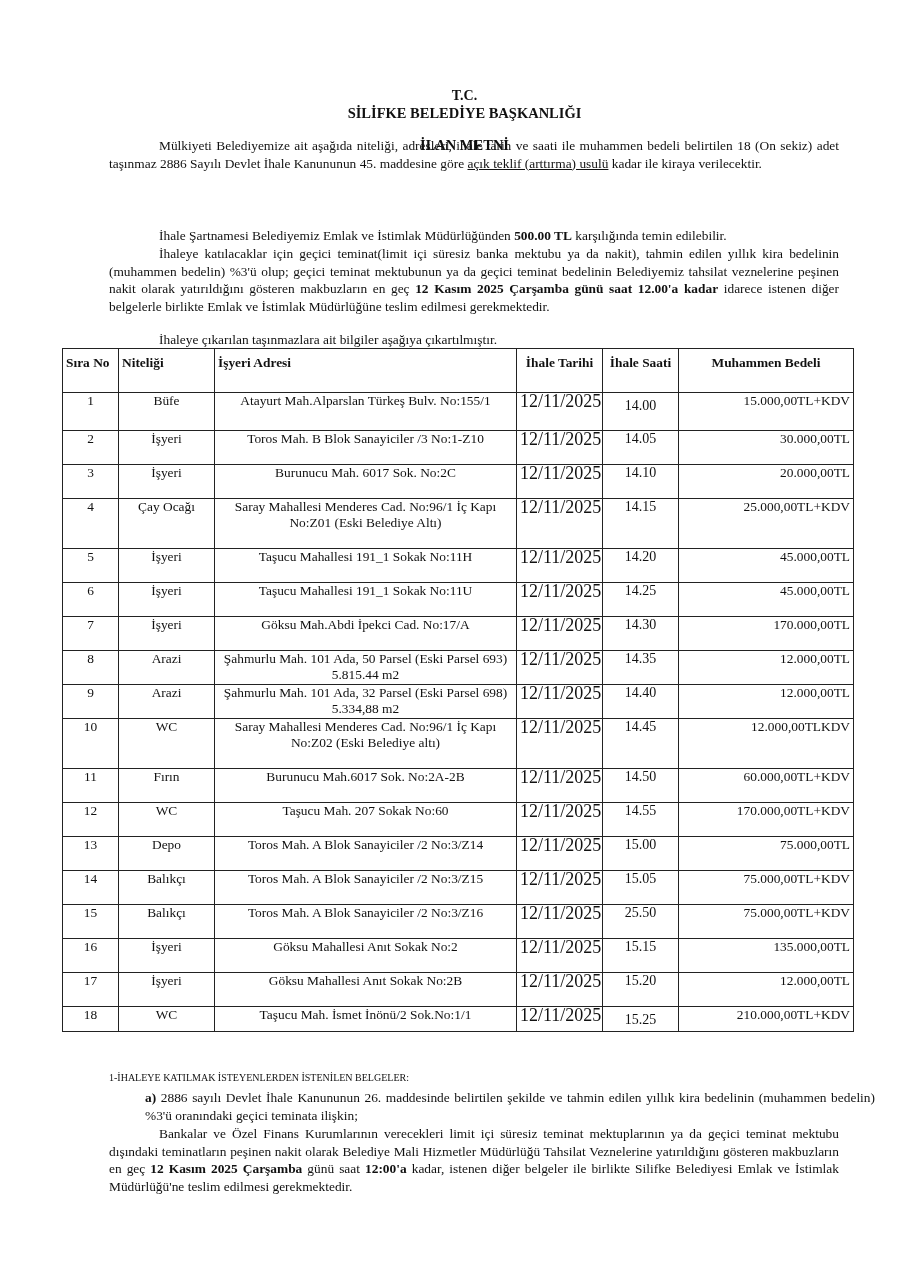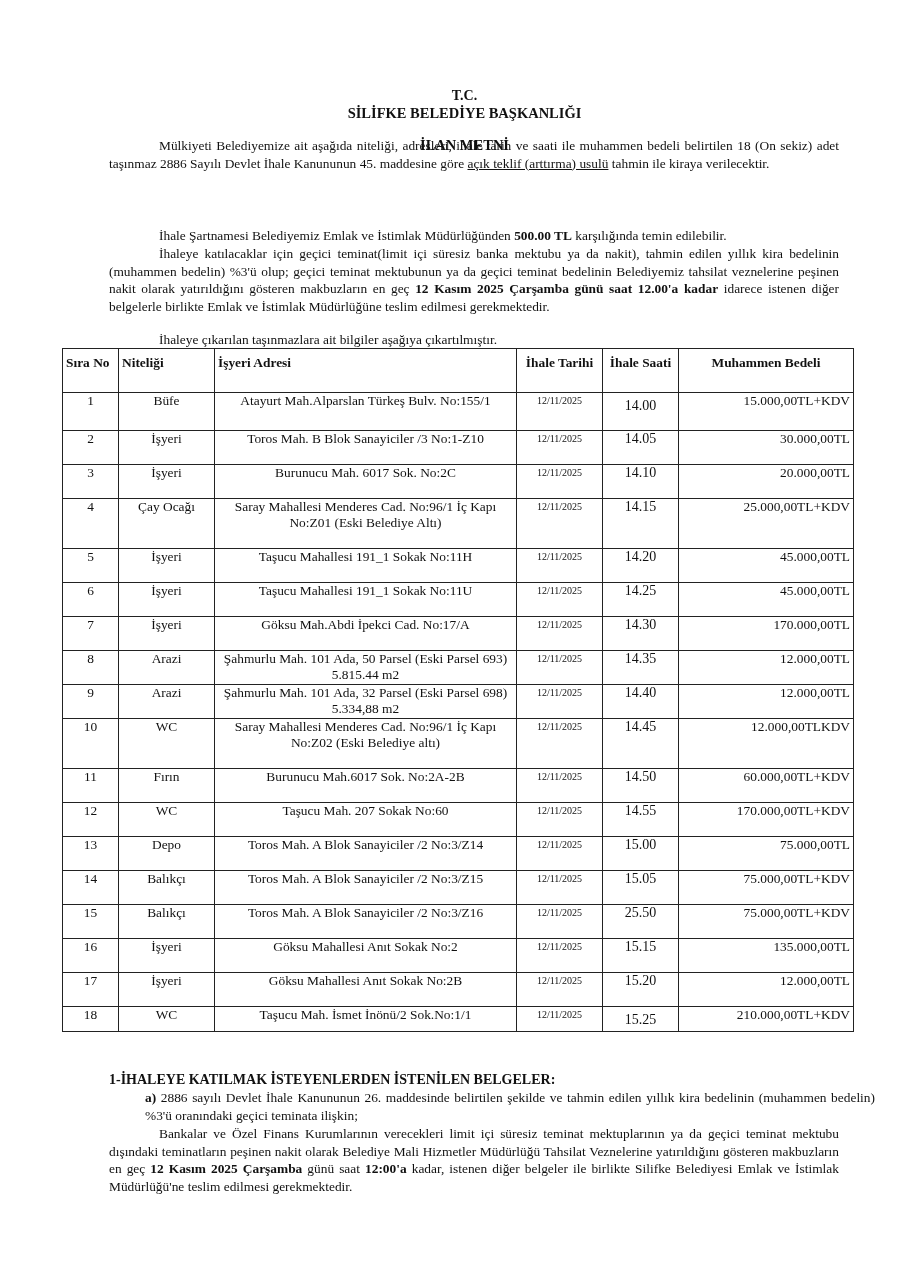--- a/index.html
+++ b/index.html
@@ -27,41 +27,41 @@
   table.grid td, table.grid th {
     border: 1.3px solid #222;
     padding: 0 3px;
     vertical-align: top;
     line-height: 16px;
   }
   table.grid th { font-weight: bold; height: 37px; padding-top: 6px; }
   th.c-no, th.c-nit, th.c-adr { text-align: left; }
   th.c-tar, th.c-saat, th.c-bed { text-align: center; }
   td.c-no, td.c-nit, td.c-adr { text-align: center; padding-top: 3px; }
-  td.c-tar { text-align: center; padding-top: 4px; font-size: 10px; }
+  td.c-tar { text-align: center; padding-top: 4px; font-size: 18px; }
   td.c-saat { text-align: center; vertical-align: middle; font-size: 14px; }
   td.c-bed { text-align: right; padding-top: 3px; padding-right: 6px; }
   tr.r1 td { height: 32px; }
   tr.r2 td { height: 33px; }
   tr.r3 td { height: 49px; }
   tr.rl td { height: 19px; }
   tr.rl td.c-saat, tr.r1 td.c-saat { vertical-align: top; padding-top: 5px; }
 
-  .sec-title { position: absolute; left: 109px; top: 1072px; font-weight: bold; font-size: 14px; }
+  .sec-title { position: absolute; left: 109px; top: 1072px; font-weight: normal; font-size: 10px; }
 </style>
 </head>
 <body>
 
 <div class="page">
   <div class="head h1">T.C.</div>
   <div class="head h2">SİLİFKE BELEDİYE BAŞKANLIĞI</div>
   <div class="head h3">İLAN METNİ</div>
 
   <div class="para ind" style="top:137px;">
-    <span>Mülkiyeti Belediyemize ait aşağıda niteliği, adresleri, ihale tarih ve saati ile muhammen bedeli belirtilen 18 (On sekiz) adet taşınmaz 2886 Sayılı Devlet İhale Kanununun 45. maddesine göre </span><span class="u">açık teklif (arttırma) usulü</span><span> tahmin ile kiraya verilecektir.</span>
+    <span>Mülkiyeti Belediyemize ait aşağıda niteliği, adresleri, ihale tarih ve saati ile muhammen bedeli belirtilen 18 (On sekiz) adet taşınmaz 2886 Sayılı Devlet İhale Kanununun 45. maddesine göre </span><span class="u">açık teklif (arttırma) usulü</span><span> kadar ile kiraya verilecektir.</span>
   </div>
 
 
   <div class="para ind" style="top:227px;">
     <span>İhale Şartnamesi Belediyemiz Emlak ve İstimlak Müdürlüğünden </span><b>500.00 TL</b><span> karşılığında temin edilebilir.</span>
   </div>
 
   <div class="para ind" style="top:245px;">
     <span>İhaleye katılacaklar için geçici teminat(limit içi süresiz banka mektubu ya da nakit), tahmin edilen yıllık kira bedelinin (muhammen bedelin) %3'ü olup; geçici teminat mektubunun ya da geçici teminat bedelinin Belediyemiz tahsilat veznelerine peşinen nakit olarak yatırıldığını gösteren makbuzların en geç </span><b>12 Kasım 2025 Çarşamba günü saat 12.00'a kadar</b><span> idarece istenen diğer belgelerle birlikte Emlak ve İstimlak Müdürlüğüne teslim edilmesi gerekmektedir.</span>
   </div>

